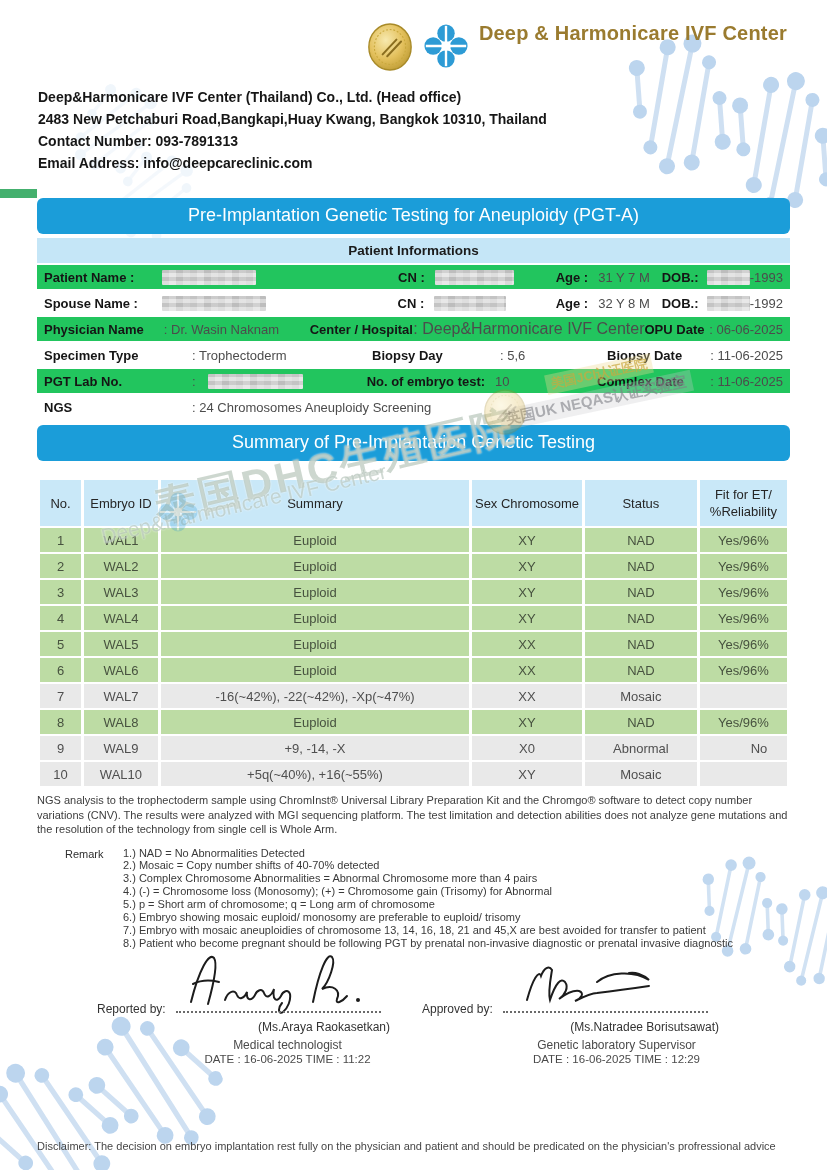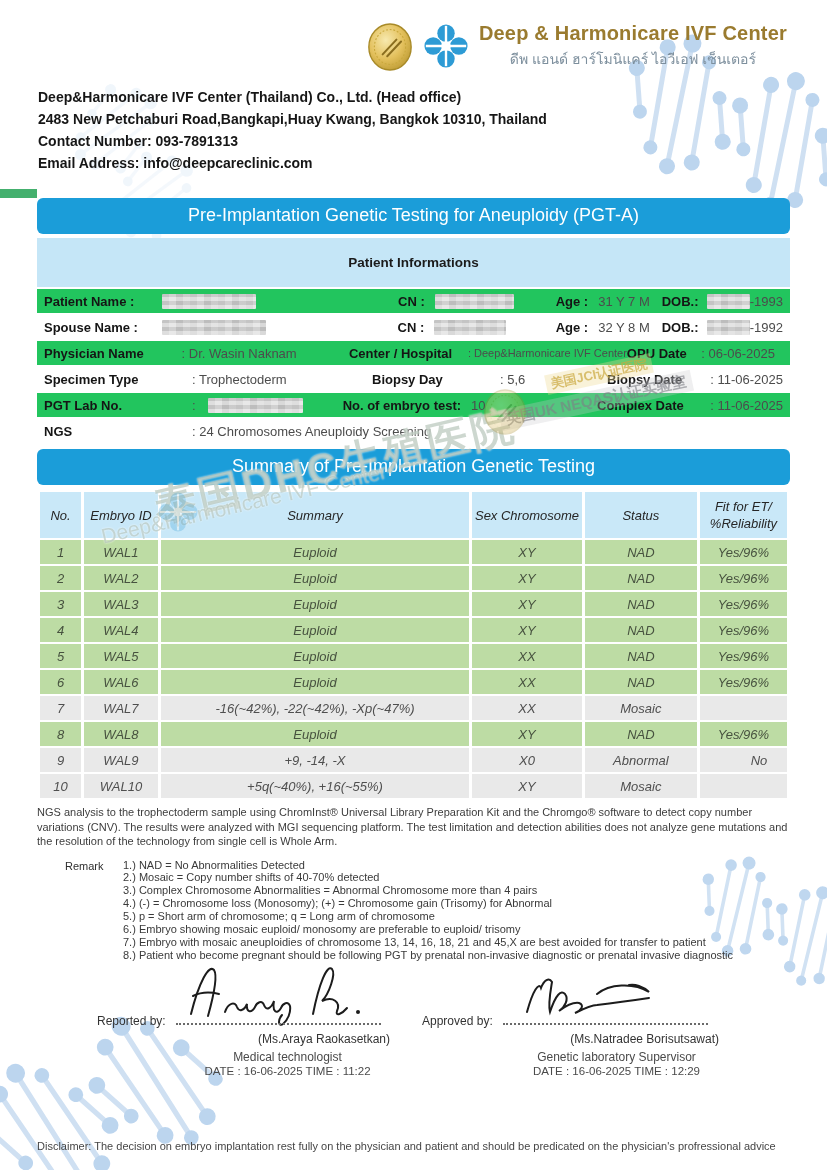--- a/index.html
+++ b/index.html
@@ -11,34 +11,34 @@
   .brand{position:absolute;top:22px;right:40px;display:flex;align-items:flex-start;gap:11px;}
   .brand-text{display:flex;flex-direction:column;align-items:center;}
   .brand-en{font-size:20px;font-weight:bold;color:#9a7b2f;letter-spacing:.2px;white-space:nowrap;}
   .brand-th{font-size:14px;color:#7d8f9d;margin-top:3px;white-space:nowrap;}
   .company{position:absolute;top:86px;left:38px;font-size:14px;font-weight:bold;color:#161616;line-height:22px;}
   .green-tab{position:absolute;top:189px;left:0;width:37px;height:9px;background:#44b06e;}
   
   .content{position:absolute;left:37px;top:198px;width:753px;}
   .title-bar{background:#1b9dd9;color:#fff;text-align:center;font-size:18px;padding:7px 0 8px;border-radius:6px;}
   .sub-bar{background:#c5e6f7;color:#1b1b1b;text-align:center;font-size:13.5px;font-weight:bold;
-           padding:17px 0;margin-top:4px;}
+           padding:5px 0;margin-top:4px;}
   .info-row{display:flex;align-items:center;height:24px;margin-top:2px;padding:0 7px;font-size:13px;}
   .info-row.gray{background:#22c55e;}
   .info-row.white{background:#fff;}
   .lbl{font-weight:bold;color:#151515;white-space:nowrap;}
   .val{color:#4c4c4c;white-space:nowrap;}
-  .val.small{font-size:11px;}
+  .val.small{font-size:16px;}
   .redacted{display:inline-block;height:15px;border-radius:1px;filter:blur(.7px);
     background-image:repeating-linear-gradient(0deg,rgba(255,255,255,.3) 0 4px,rgba(0,0,0,.06) 4px 8px),
       repeating-linear-gradient(90deg,#d0d0d0 0 7px,#dedede 7px 14px,#c9c9c9 14px 21px,#d8d8d8 21px 28px);}
   .spacer{flex:1;}
   
   .sum-bar{margin-top:6px;}
-  table{width:100%;border-collapse:separate;border-spacing:3px 2px;table-layout:fixed;margin-top:5px;font-style:italic;}
+  table{width:100%;border-collapse:separate;border-spacing:3px 2px;table-layout:fixed;margin-top:17px;}
   th{background:#c9e8f8;font-weight:normal;font-size:13px;color:#262626;height:44px;line-height:17px;}
   td{height:22px;text-align:center;font-size:13px;color:#4a4a4a;overflow:hidden;white-space:nowrap;}
   tr.green td{background:#bddca4;color:#47523f;}
   tr.gray td{background:#e9e9e9;color:#4f4f4f;}
   td.red{color:#e8595c;padding-left:32px;}
   
   .ngs-note{margin:5px 0 0 0;font-size:11px;line-height:14.5px;color:#3d3d3d;}
   .remark{display:flex;margin-top:10px;padding-left:28px;}
   .remark-label{font-size:11px;color:#2e2e2e;width:58px;flex:none;padding-top:1px;}
   .remark-items{width:655px;font-size:11px;line-height:12.9px;color:#3a3a3a;}
@@ -159,21 +159,20 @@
 
   <div class="brand">
     <svg width="46" height="50">
         <use href="#coin" width="46" height="50"></use>
       </svg>
     <svg width="44" height="44" style="margin-top:2px">
         <use href="#clover" width="44" height="44"></use>
       </svg>
     <div class="brand-text">
       <div class="brand-en">Deep &amp; Harmonicare IVF Center</div>
-      <div class="brand-th">ดีพ แอนด์ ฮาร์โมนิแคร์ ไอวีเอฟ เซ็นเตอร์</div>
     </div>
   </div>
 
   <div class="company">
     <div>Deep&amp;Harmonicare IVF Center (Thailand) Co., Ltd. (Head office)</div>
     <div>2483 New Petchaburi Road,Bangkapi,Huay Kwang, Bangkok 10310, Thailand</div>
     <div>Contact Number: 093-7891313</div>
     <div>Email Address: info@deepcareclinic.com</div>
   </div>
 
@@ -221,21 +220,21 @@
       <span class="lbl" style="width:128px">Biopsy Day</span>
       <span class="val">: 5,6</span>
       <span class="spacer"></span>
       <span class="lbl" style="width:88px">Biopsy Date</span>
       <span class="val" style="width:88px;text-align:right">: 11-06-2025</span>
     </div>
     <div class="info-row gray">
       <span class="lbl" style="width:148px">PGT Lab No.</span>
       <span class="val">:</span>
       <span class="redacted" style="width:95px;margin-left:12px"></span>
-      <span class="lbl" style="margin-left:40px">No. of embryo test:</span>
+      <span class="lbl" style="margin-left:64px">No. of embryo test:</span>
       <span class="val" style="margin-left:10px">10</span>
       <span class="spacer"></span>
       <span class="lbl" style="width:100px">Complex Date</span>
       <span class="val" style="width:86px;text-align:right">: 11-06-2025</span>
     </div>
     <div class="info-row white">
       <span class="lbl" style="width:148px">NGS</span>
       <span class="val">: 24 Chromosomes Aneuploidy Screening</span>
     </div>
 

